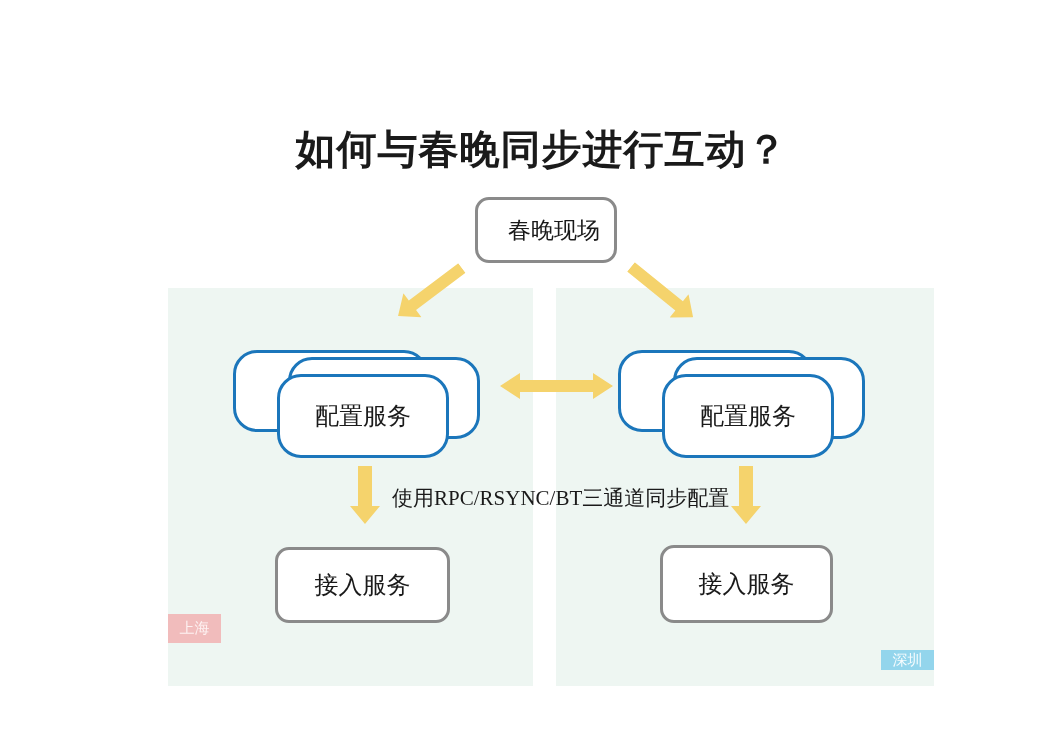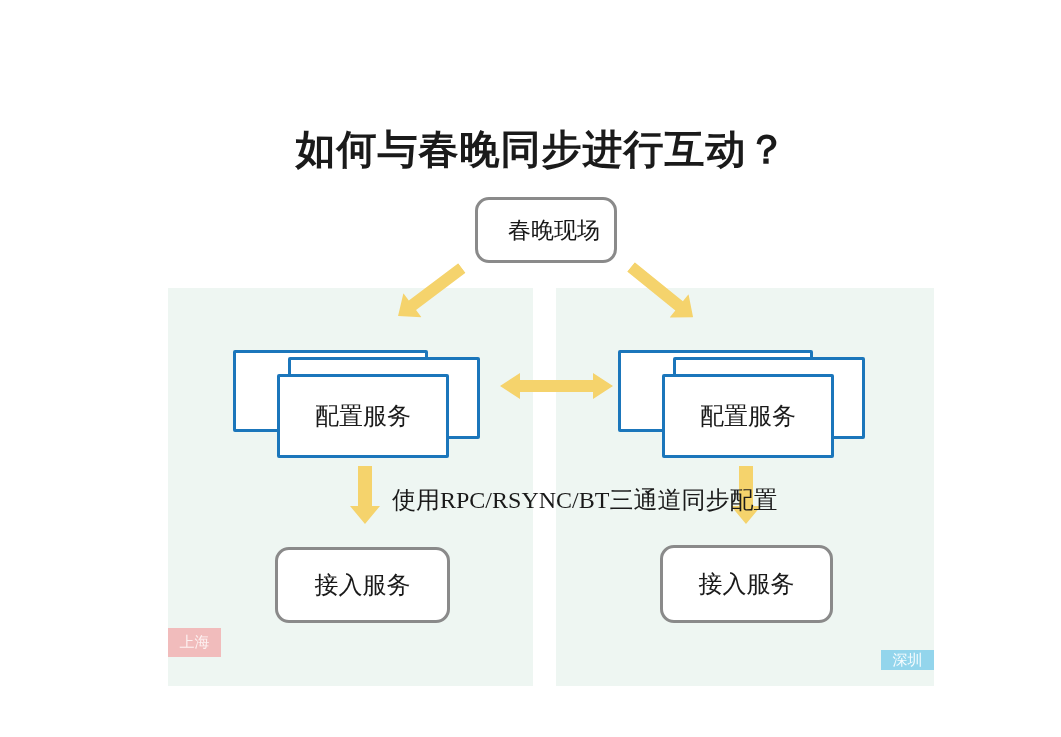--- a/index.html
+++ b/index.html
@@ -44,51 +44,51 @@
   .stack{
     position:absolute;
     width:250px;height:112px;
   }
   .stack-left{left:233px;top:350px;}
   .stack-right{left:618px;top:350px;}
   .sbox{
     position:absolute;
     background:#ffffff;
     border:3px solid #1b76bb;
-    border-radius:2px;
+    border-radius:24px;
     box-sizing:border-box;
   }
   .sbox-a{left:0;top:0;width:195px;height:82px;}
   .sbox-b{left:55px;top:7px;width:192px;height:82px;}
   .sbox-c{
     left:44px;top:24px;width:172px;height:84px;
     display:flex;align-items:center;justify-content:center;
     font-size:24px;
   }
   .arrow{position:absolute;}
   .arrow svg{display:block;}
   .arrow-diag-left{left:415px;top:252px;transform:rotate(53deg);}
   .arrow-diag-right{left:647px;top:252px;transform:rotate(-51deg);}
   .arrow-vert-left{left:350px;top:466px;}
   .arrow-vert-right{left:731px;top:466px;}
   .arrow-double{left:500px;top:371px;}
   .sync-text{
     position:absolute;
     left:392px;top:484px;
-    font-size:24px;
+    font-size:21px;
     font-weight:500;
     white-space:nowrap;
   }
   .region-label{
     position:absolute;
     display:flex;align-items:center;justify-content:center;
     font-size:15px;
   }
   .region-shanghai{
-    left:168px;top:628px;width:53px;height:29px;
+    left:168px;top:614px;width:53px;height:29px;
     background:#f1bcbc;color:rgba(255,250,250,0.85);
   }
   .region-shenzhen{
     left:881px;top:650px;width:53px;height:20px;
     background:#93d5ec;color:rgba(255,255,255,0.92);
   }
 </style>
 </head>
 <body>
 

